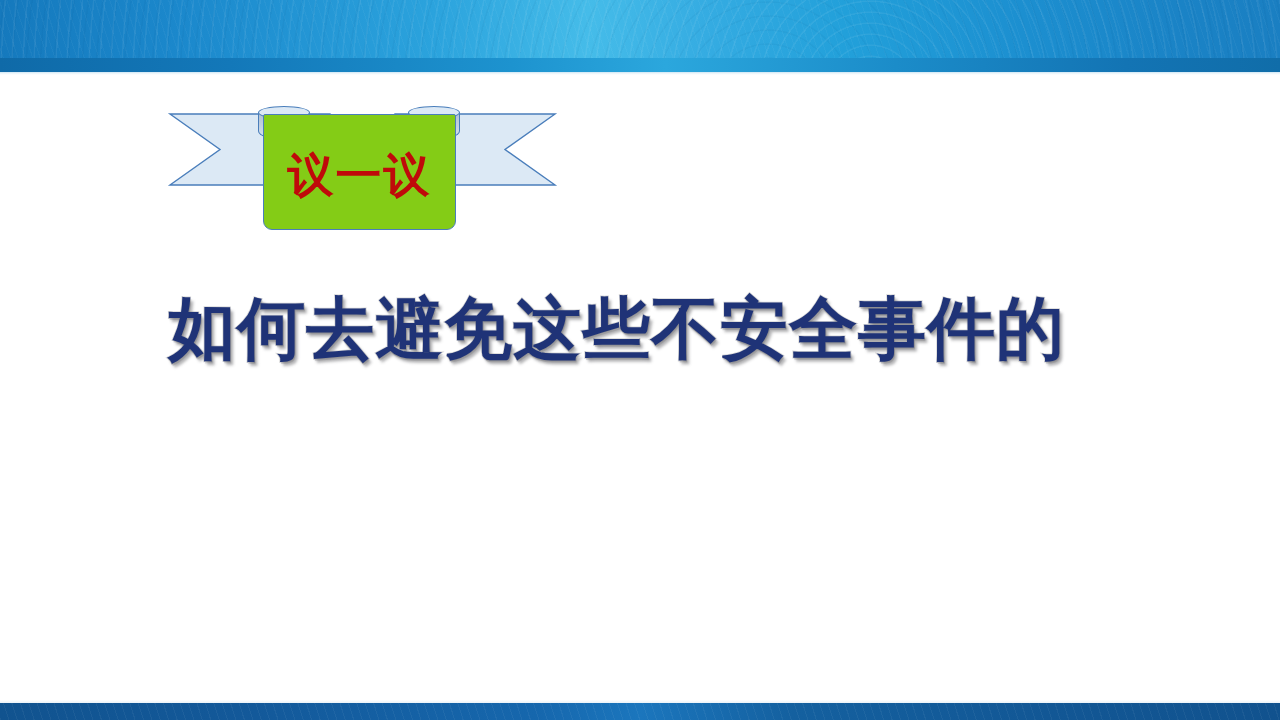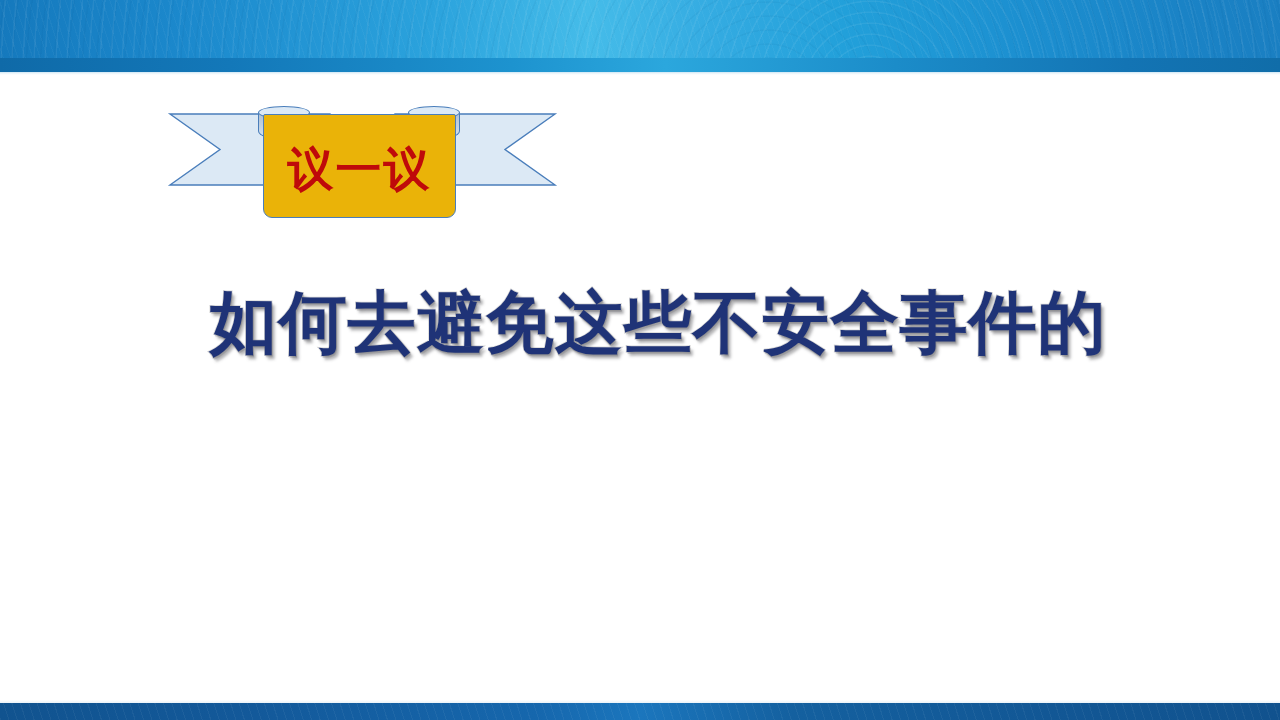--- a/index.html
+++ b/index.html
@@ -193,22 +193,22 @@
     border-radius: 50%;
     box-sizing: border-box;
   }
 
   
   .ribbon-center {
     position: absolute;
     left: 93px;
     top: 8px;
     width: 193px;
-    height: 104px;
-    background: #eab308;
+    height: 116px;
+    background: #84cc16;
     border: 1px solid #4a7ebb;
     border-radius: 2px 2px 9px 9px;
     box-sizing: border-box;
     display: flex;
     align-items: center;
     justify-content: center;
   }
   .ribbon-text {
     color: #BF0A0A;
     font-family: "DejaVu Serif", "Liberation Serif", serif;
@@ -222,32 +222,31 @@
 
   
   .headline {
     position: absolute;
     left: 168px;
     top: 286px;
     width: 980px;
   }
   .headline-line {
     color: #1F3377;
-    font-family: Liberation Mono, monospace;
+    font-family: Liberation Sans, sans-serif;
     font-weight: bold;
     font-size: 68px;
     line-height: 84px;
     letter-spacing: 1px;
     white-space: nowrap;
     -webkit-text-stroke: 1.5px #d8d8d8;
     paint-order: stroke fill;
     text-shadow:
       3px 4px 3px rgba(90,90,95,0.45),
       1px 2px 1px rgba(120,120,125,0.35);
-    text-align: center;
   }
 </style>
 </head>
 <body>
 
 <div class="slide">
 
   <div class="header-band"></div>
   <div class="header-waves"></div>
   <div class="header-diag"></div>

